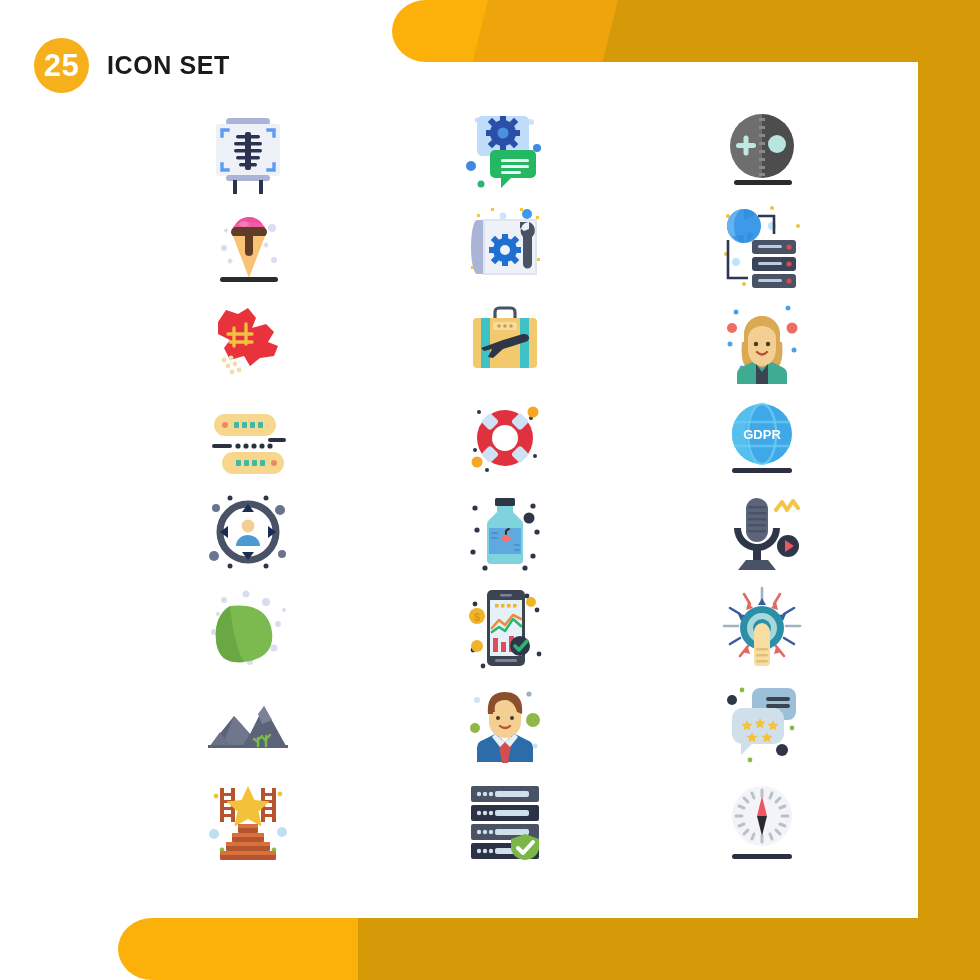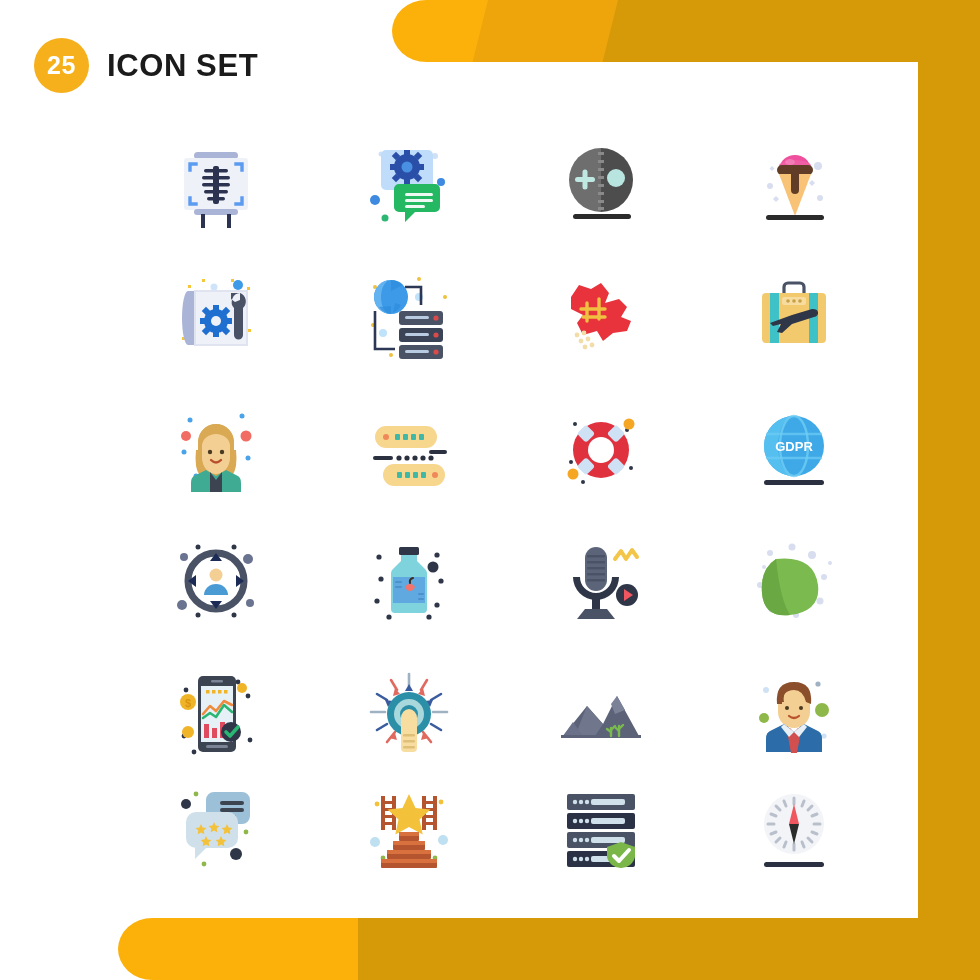--- a/index.html
+++ b/index.html
@@ -62,36 +62,36 @@
     position: absolute;
     top: 38px; left: 34px;
     display: flex; align-items: center; gap: 18px;
     z-index: 6;
   }
   .count-badge {
     width: 55px; height: 55px; border-radius: 50%;
     background: var(--c-badge);
     display: flex; align-items: center; justify-content: center;
     color: #ffffff;
-    font-size: 25px; font-weight: bold;
+    font-size: 31px; font-weight: bold;
     letter-spacing: .5px;
     font-family: "Liberation Sans", sans-serif;
   }
   .set-title {
-    font-size: 31px; font-weight: bold;
+    font-size: 25px; font-weight: bold;
     color: #1b1b1b; letter-spacing: .6px;
   }
 
   
   .grid {
     position: absolute;
-    top: 116px; left: 120px;
+    top: 100px; left: 120px;
     width: 770px; height: 760px;
     display: grid;
-    grid-template-columns: repeat(4, 1fr);
+    grid-template-columns: repeat(3, 1fr);
     grid-template-rows: repeat(5, 1fr);
     z-index: 4;
   }
   .cell {
     display: flex; align-items: center; justify-content: center;
   }
   .cell svg { display: block; }
 </style>
 </head>
 <body>

